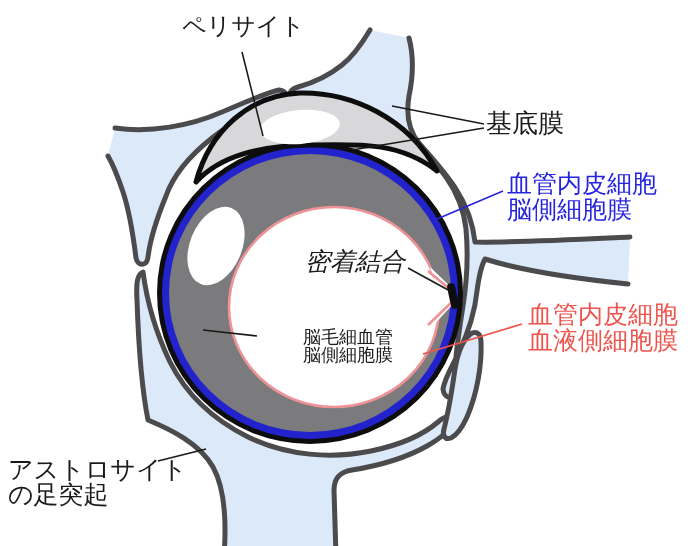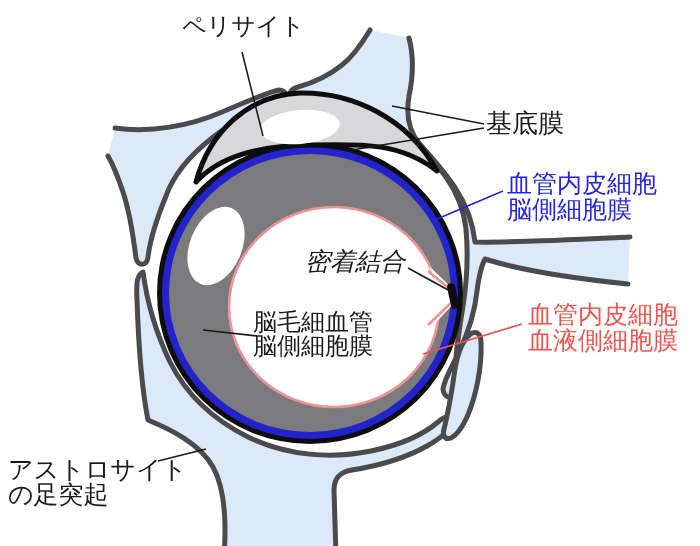--- a/index.html
+++ b/index.html
@@ -7,21 +7,21 @@
     position:relative;width:700px;height:546px;background:#fff;overflow:hidden;
     font-family:"DejaVu Sans","Liberation Sans",sans-serif;
   }
   .stage svg{position:absolute;left:0;top:0;}
   .lbl{position:absolute;color:#1a1a1a;white-space:nowrap;line-height:1.04;
        font-family:"DejaVu Sans","Liberation Sans",sans-serif;}
   .lbl-pericyte{left:182px;top:14px;font-size:24px;}
   .lbl-basement{left:486px;top:110px;font-size:26px;}
   .lbl-brain{left:507px;top:171px;font-size:25px;color:#2525e0;}
   .lbl-tight{left:305px;top:249px;font-size:25px;font-style:italic;}
-  .lbl-capillary{left:253px;top:310px;width:140px;text-align:left;font-size:24px;line-height:1.0;}
+  .lbl-capillary{left:253px;top:328px;width:140px;text-align:right;font-size:18px;line-height:1.0;}
   .lbl-blood{left:528px;top:302px;font-size:25px;color:#ee544e;}
   .lbl-astro{left:8px;top:457px;font-size:25px;line-height:1.0;}
 </style>
 </head>
 <body>
 
 <div class="stage">
 
 <svg width="700" height="546" viewBox="0 0 700 546">
 

